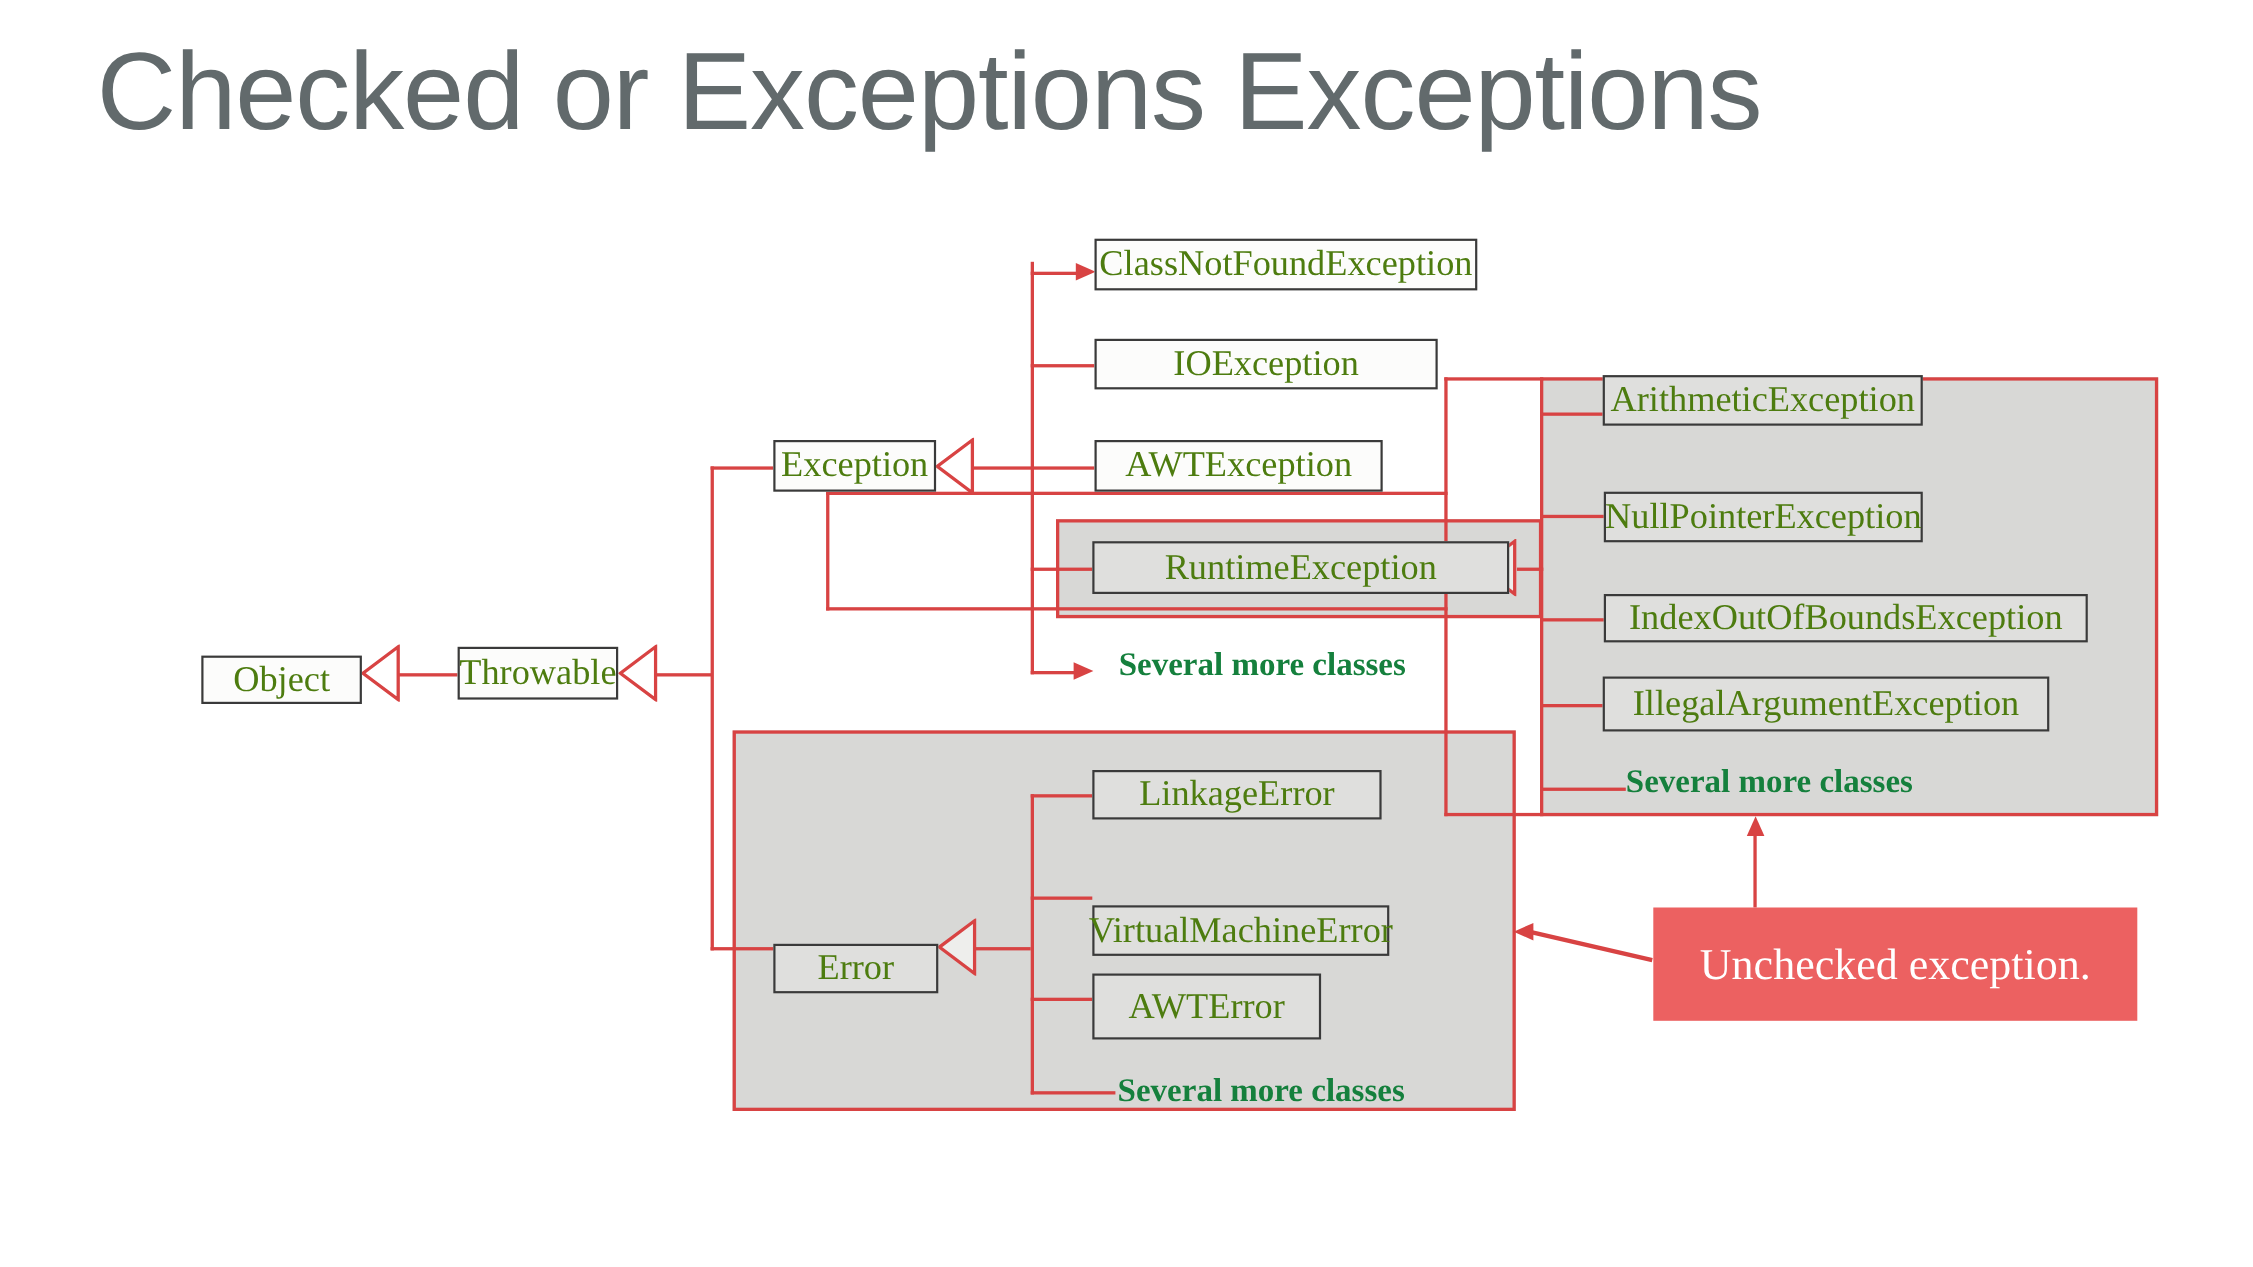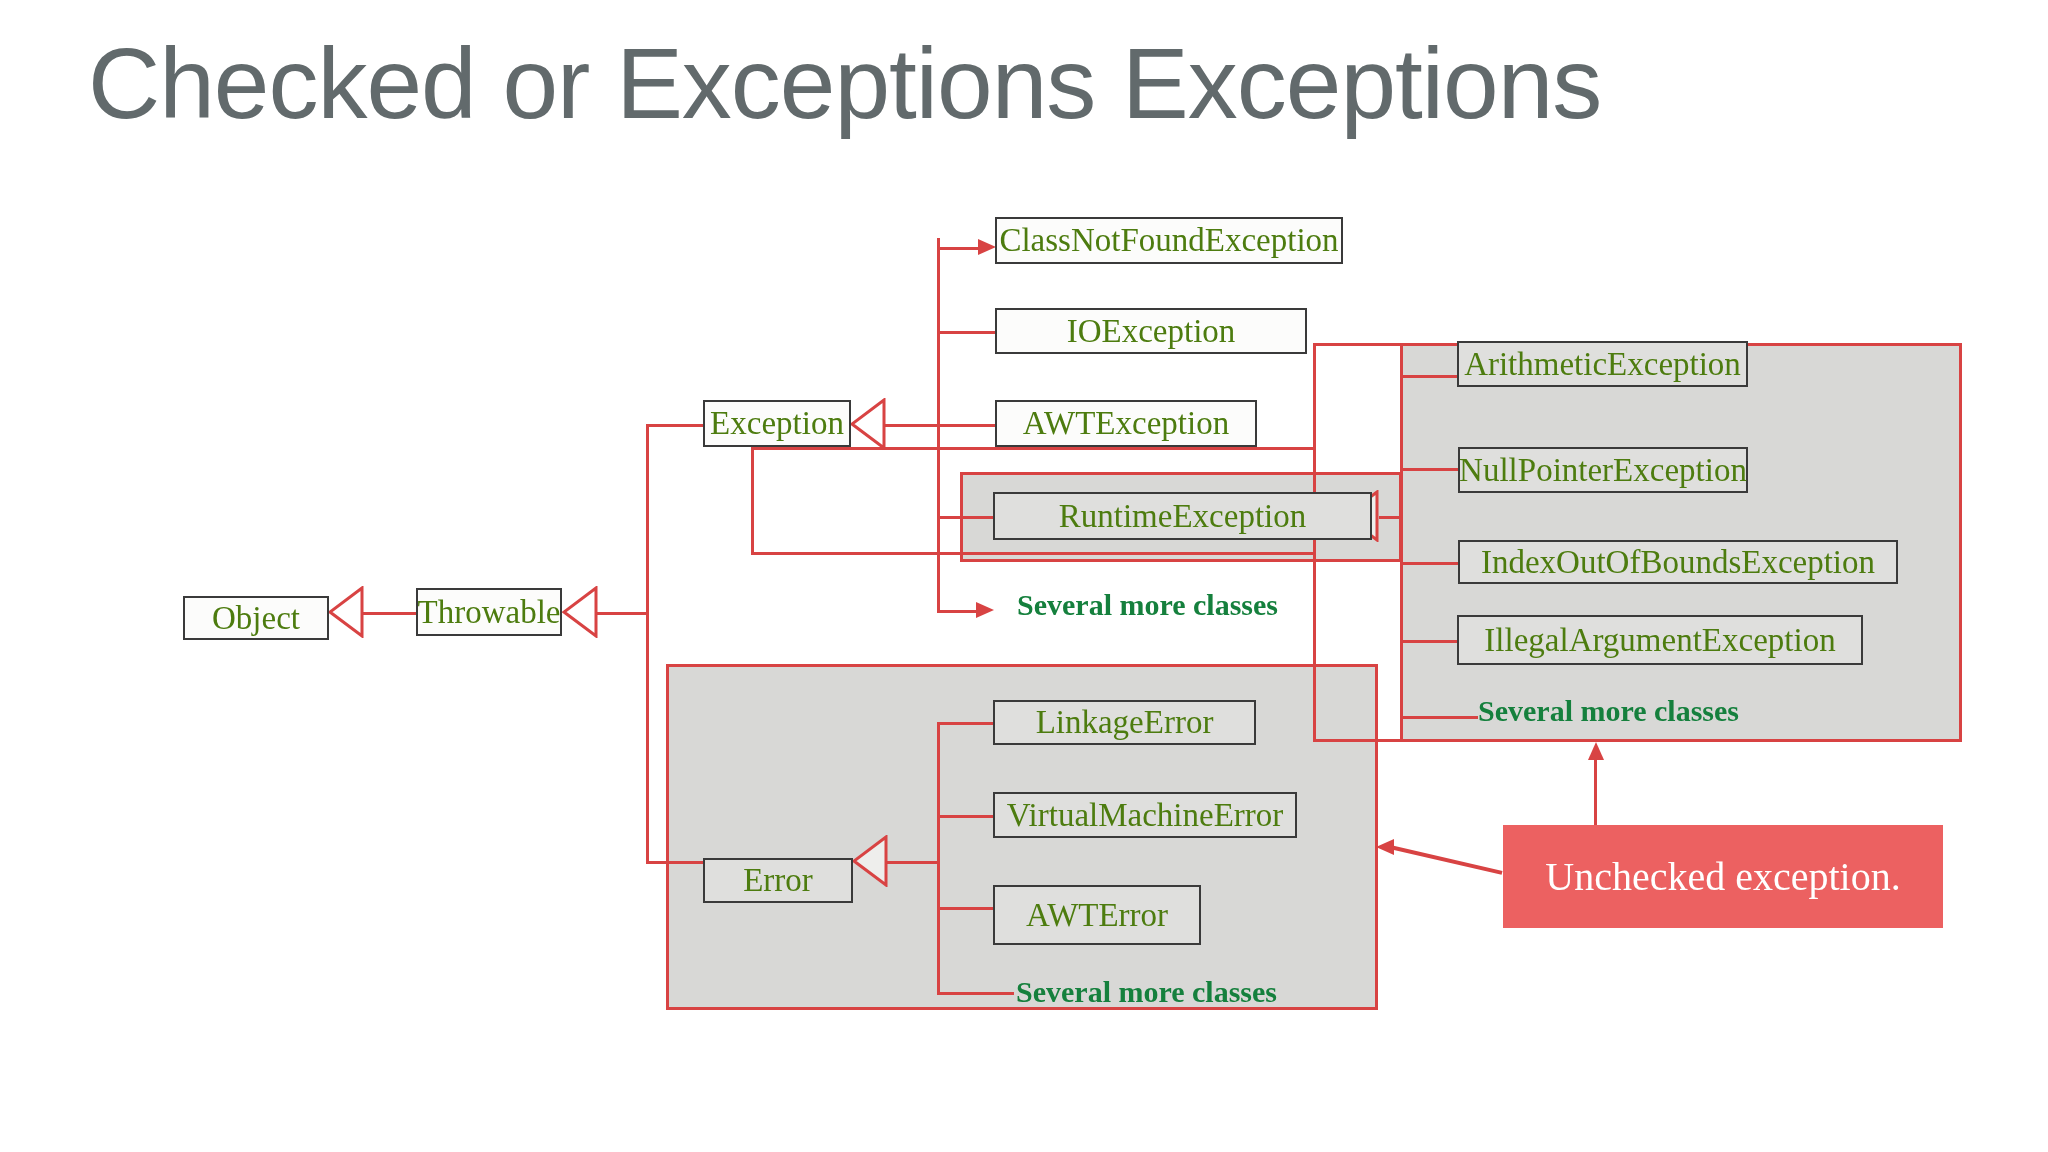--- a/index.html
+++ b/index.html
@@ -139,21 +139,21 @@
 <div class="node white" style="left:703px;top:400px;width:148px;height:47px;">Exception</div>
 <div class="node white" style="left:995px;top:217px;width:348px;height:47px;">ClassNotFoundException</div>
 <div class="node white" style="left:995px;top:308px;width:312px;height:46px;">IOException</div>
 <div class="node white" style="left:995px;top:400px;width:262px;height:47px;">AWTException</div>
 <div class="node gray" style="left:993px;top:492px;width:379px;height:48px;">RuntimeException</div>
 <div class="node gray" style="left:1457px;top:341px;width:291px;height:46px;">ArithmeticException</div>
 <div class="node gray" style="left:1458px;top:447px;width:290px;height:46px;">NullPointerException</div>
 <div class="node gray" style="left:1458px;top:540px;width:440px;height:44px;">IndexOutOfBoundsException</div>
 <div class="node gray" style="left:1457px;top:615px;width:406px;height:50px;">IllegalArgumentException</div>
 <div class="node gray" style="left:993px;top:700px;width:263px;height:45px;">LinkageError</div>
-<div class="node gray" style="left:993px;top:792px;width:304px;height:46px;">VirtualMachineError</div>
+<div class="node gray" style="left:993px;top:823px;width:270px;height:46px;">VirtualMachineError</div>
 <div class="node gray" style="left:993px;top:885px;width:208px;height:60px;">AWTError</div>
 <div class="node gray" style="left:703px;top:858px;width:150px;height:45px;">Error</div>
 
 <div class="freetext" style="left:1017px;top:588px;">Several more classes</div>
 <div class="freetext" style="left:1478px;top:694px;">Several more classes</div>
 <div class="freetext" style="left:1016px;top:975px;">Several more classes</div>
 
 <div class="annotation">Unchecked exception.</div>
 
 </body></html>

